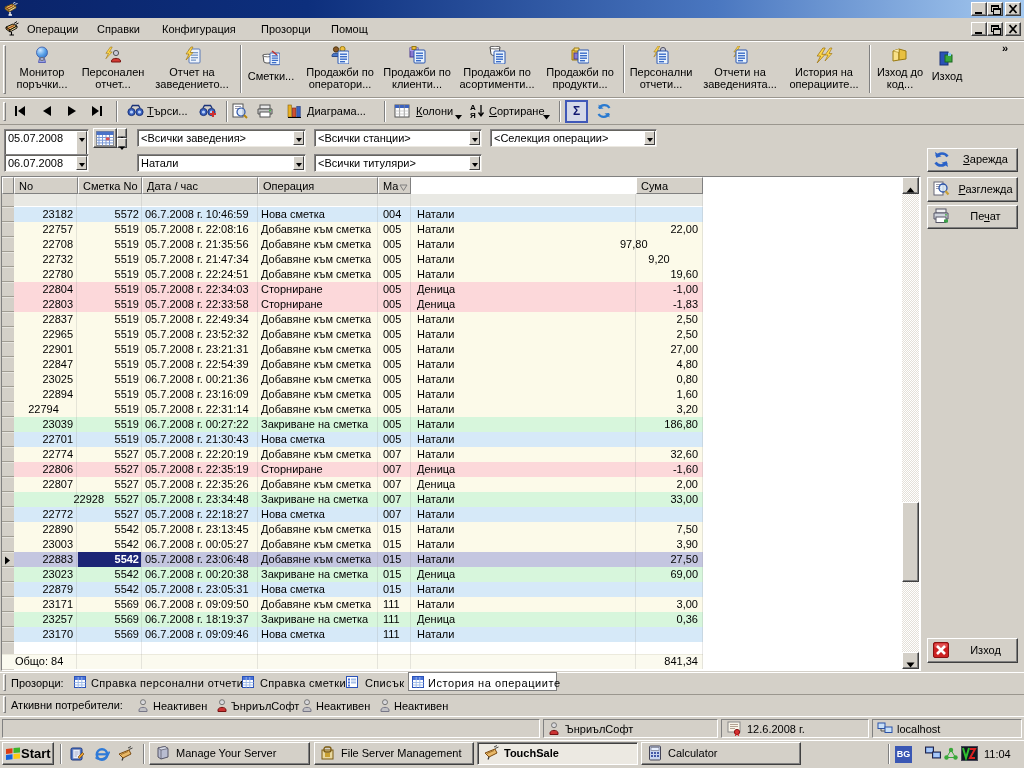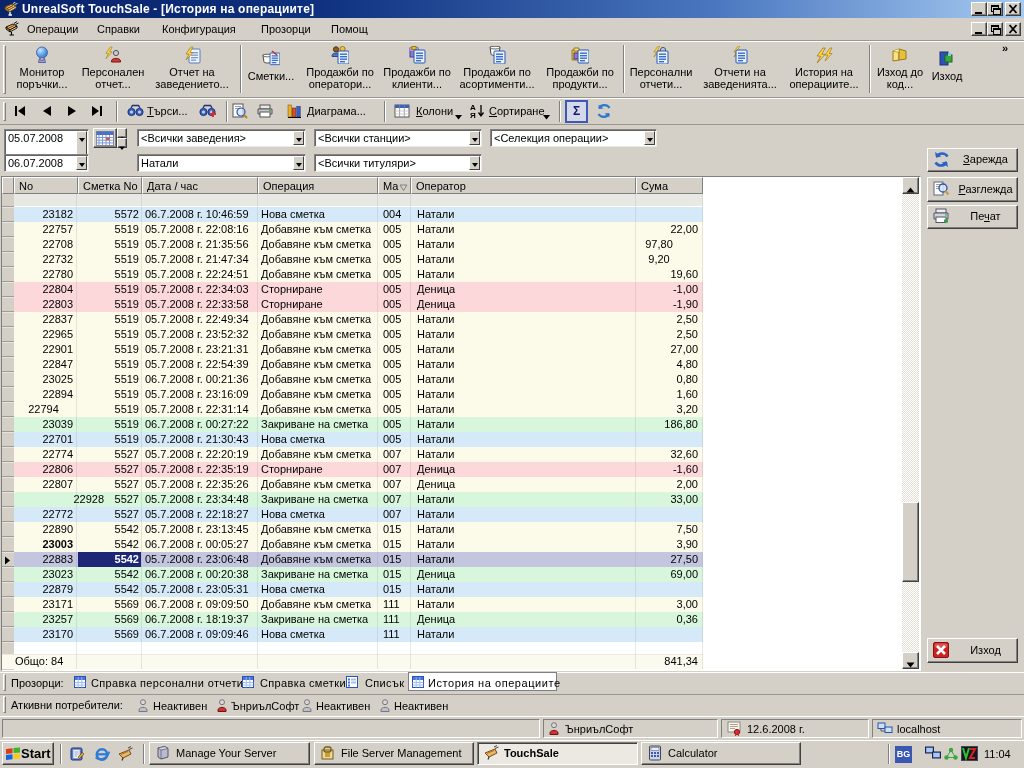--- a/index.html
+++ b/index.html
@@ -19,21 +19,20 @@
 
 <div class="a" style="left:0;top:0;width:1024px;height:18px;background:linear-gradient(to right,#0a246a,#0d2f7d 30%,#4a77c0 70%,#a6caf0);"></div>
 <div class="a" style="left:3px;top:2px;width:15px;height:15px;"><svg width="15" height="15" viewBox="0 0 15 15">
         <path d="M2,5 L9,2 L13,4 L6,8 Z" fill="#e8c060" stroke="#6a4a10"></path>
         <path d="M2,5 L6,8 L6,10 L2,7 Z" fill="#c89840" stroke="#6a4a10" stroke-width="0.7"></path>
         <path d="M6,8 L13,4 L13,6 L6,10 Z" fill="#f8e0a0" stroke="#6a4a10" stroke-width="0.7"></path>
         <path d="M4,6.5 L10,3.5" stroke="#8a2a1a" stroke-width="1"></path>
         <path d="M7,10 L7,12.5 M5.5,13 L9,13" stroke="#f8f8f8" stroke-width="1.4"></path>
         <path d="M10,1.5 L12.5,0 M11.5,2.5 L14.5,1.5" stroke="#fff" stroke-width="0.8"></path>
       </svg></div>
-<div class="a" style="left:22px;top:1px;font-size:12px;font-weight:bold;color:#fff;letter-spacing:0.2px;line-height:16px;">UnrealSoft TouchSale - [История на операциите]</div>
 <div class="a btn3d" style="left:971px;top:2px;width:16px;height:14px;">
       <div class="a" style="left:3px;top:9px;width:7px;height:2px;background:#000;"></div>
     </div>
 <div class="a btn3d" style="left:987px;top:2px;width:16px;height:14px;">
       <div class="a" style="left:3px;top:2px;width:8px;height:7px;border:1px solid #000;border-top:2px solid #000;"></div>
       <div class="a" style="left:5px;top:5px;width:8px;height:7px;border:1px solid #000;border-top:2px solid #000;background:#d4d0c8;"></div>
     </div>
 <div class="a btn3d" style="left:1005px;top:2px;width:16px;height:14px;"><svg width="14" height="12" viewBox="0 0 14 12">
         <path d="M3.5,2 L10.5,10 M10.5,2 L3.5,10" stroke="#000" stroke-width="1.8"></path>
       </svg></div>
@@ -387,21 +386,20 @@
     <div class="a" style="left:957px;top:644px;width:57px;text-align:center;line-height:13px;">Изход</div>
 <div class="a" style="left:1px;top:176px;width:920px;height:495px;background:#fff;border-top:1px solid #808080;border-left:1px solid #808080;border-right:1px solid #fff;border-bottom:1px solid #fff;"></div>
 <div class="a" style="left:2px;top:177px;width:12px;height:493px;background:#d4d0c8;"></div>
 <div class="a" style="left:2px;top:192px;width:12px;height:478px;background:repeating-linear-gradient(to bottom,#e6e4de 0 1px,#d4d0c8 1px 14px,#a09c92 14px 15px);"></div>
 <div class="a hdrcell" style="left:2px;top:177px;width:12px;"></div>
 <div class="a hdrcell" style="left:14px;top:177px;width:64px;">No</div>
 <div class="a hdrcell" style="left:78px;top:177px;width:64px;">Сметка No</div>
 <div class="a hdrcell" style="left:142px;top:177px;width:116px;">Дата / час</div>
 <div class="a hdrcell" style="left:258px;top:177px;width:120px;">Операция</div>
 <div class="a hdrcell" style="left:378px;top:177px;width:33px;">Ма</div>
-<div class="a hdrcell" style="left:411px;top:177px;width:225px;">Оператор</div>
 <div class="a hdrcell" style="left:636px;top:177px;width:67px;">Сума</div>
 <div class="a" style="left:399px;top:182px;width:9px;height:8px;"><svg width="9" height="8" viewBox="0 0 9 8">
         <path d="M1,1 L8,1 L4.5,6.5 Z" fill="#d4d0c8" stroke="#808080"></path>
       </svg></div>
 <div class="a" style="left:14px;top:194px;width:689px;height:12px;background:#e9e9e4;"></div>
 <div class="a" style="left:14px;top:207px;width:689px;height:15px;background:#d6e9f8;"></div>
 <div class="cell" style="left:14px;top:207px;width:59px;text-align:right;line-height:15px;">23182</div>
 <div class="cell" style="left:78px;top:207px;width:61px;text-align:right;line-height:15px;">5572</div>
 <div class="cell" style="left:145px;top:207px;width:112px;line-height:15px;">06.7.2008 г. 10:46:59</div>
 <div class="cell" style="left:261px;top:207px;width:116px;line-height:15px;">Нова сметка</div>
@@ -415,21 +413,21 @@
 <div class="cell" style="left:383px;top:222px;width:27px;line-height:15px;">005</div>
 <div class="cell" style="left:417px;top:222px;width:150px;line-height:15px;">Натали</div>
 <div class="cell" style="left:620px;top:222px;width:78px;text-align:right;line-height:15px;">22,00</div>
 <div class="a" style="left:14px;top:237px;width:689px;height:15px;background:#fcfae9;"></div>
 <div class="cell" style="left:14px;top:237px;width:59px;text-align:right;line-height:15px;">22708</div>
 <div class="cell" style="left:78px;top:237px;width:61px;text-align:right;line-height:15px;">5519</div>
 <div class="cell" style="left:145px;top:237px;width:112px;line-height:15px;">05.7.2008 г. 21:35:56</div>
 <div class="cell" style="left:261px;top:237px;width:116px;line-height:15px;">Добавяне към сметка</div>
 <div class="cell" style="left:383px;top:237px;width:27px;line-height:15px;">005</div>
 <div class="cell" style="left:417px;top:237px;width:150px;line-height:15px;">Натали</div>
-<div class="cell" style="left:620px;top:237px;width:78px;text-align:center;line-height:15px;">97,80</div>
+<div class="cell" style="left:620px;top:237px;width:78px;text-align:left;line-height:15px;">97,80</div>
 <div class="a" style="left:14px;top:252px;width:689px;height:15px;background:#fcfae9;"></div>
 <div class="cell" style="left:14px;top:252px;width:59px;text-align:right;line-height:15px;">22732</div>
 <div class="cell" style="left:78px;top:252px;width:61px;text-align:right;line-height:15px;">5519</div>
 <div class="cell" style="left:145px;top:252px;width:112px;line-height:15px;">05.7.2008 г. 21:47:34</div>
 <div class="cell" style="left:261px;top:252px;width:116px;line-height:15px;">Добавяне към сметка</div>
 <div class="cell" style="left:383px;top:252px;width:27px;line-height:15px;">005</div>
 <div class="cell" style="left:417px;top:252px;width:150px;line-height:15px;">Натали</div>
 <div class="cell" style="left:620px;top:252px;width:78px;text-align:center;line-height:15px;">9,20</div>
 <div class="a" style="left:14px;top:267px;width:689px;height:15px;background:#fcfae9;"></div>
 <div class="cell" style="left:14px;top:267px;width:59px;text-align:right;line-height:15px;">22780</div>
@@ -447,21 +445,21 @@
 <div class="cell" style="left:383px;top:282px;width:27px;line-height:15px;">005</div>
 <div class="cell" style="left:417px;top:282px;width:150px;line-height:15px;">Деница</div>
 <div class="cell" style="left:620px;top:282px;width:78px;text-align:right;line-height:15px;">-1,00</div>
 <div class="a" style="left:14px;top:297px;width:689px;height:15px;background:#fcd8da;"></div>
 <div class="cell" style="left:14px;top:297px;width:59px;text-align:right;line-height:15px;">22803</div>
 <div class="cell" style="left:78px;top:297px;width:61px;text-align:right;line-height:15px;">5519</div>
 <div class="cell" style="left:145px;top:297px;width:112px;line-height:15px;">05.7.2008 г. 22:33:58</div>
 <div class="cell" style="left:261px;top:297px;width:116px;line-height:15px;">Сторниране</div>
 <div class="cell" style="left:383px;top:297px;width:27px;line-height:15px;">005</div>
 <div class="cell" style="left:417px;top:297px;width:150px;line-height:15px;">Деница</div>
-<div class="cell" style="left:620px;top:297px;width:78px;text-align:right;line-height:15px;">-1,90</div>
+<div class="cell" style="left:620px;top:297px;width:78px;text-align:right;line-height:15px;">-1,83</div>
 <div class="a" style="left:14px;top:312px;width:689px;height:15px;background:#fcfae9;"></div>
 <div class="cell" style="left:14px;top:312px;width:59px;text-align:right;line-height:15px;">22837</div>
 <div class="cell" style="left:78px;top:312px;width:61px;text-align:right;line-height:15px;">5519</div>
 <div class="cell" style="left:145px;top:312px;width:112px;line-height:15px;">05.7.2008 г. 22:49:34</div>
 <div class="cell" style="left:261px;top:312px;width:116px;line-height:15px;">Добавяне към сметка</div>
 <div class="cell" style="left:383px;top:312px;width:27px;line-height:15px;">005</div>
 <div class="cell" style="left:417px;top:312px;width:150px;line-height:15px;">Натали</div>
 <div class="cell" style="left:620px;top:312px;width:78px;text-align:right;line-height:15px;">2,50</div>
 <div class="a" style="left:14px;top:327px;width:689px;height:15px;background:#fcfae9;"></div>
 <div class="cell" style="left:14px;top:327px;width:59px;text-align:right;line-height:15px;">22965</div>
@@ -567,21 +565,21 @@
 <div class="cell" style="left:417px;top:507px;width:150px;line-height:15px;">Натали</div>
 <div class="a" style="left:14px;top:522px;width:689px;height:15px;background:#fcfae9;"></div>
 <div class="cell" style="left:14px;top:522px;width:59px;text-align:right;line-height:15px;">22890</div>
 <div class="cell" style="left:78px;top:522px;width:61px;text-align:right;line-height:15px;">5542</div>
 <div class="cell" style="left:145px;top:522px;width:112px;line-height:15px;">05.7.2008 г. 23:13:45</div>
 <div class="cell" style="left:261px;top:522px;width:116px;line-height:15px;">Добавяне към сметка</div>
 <div class="cell" style="left:383px;top:522px;width:27px;line-height:15px;">015</div>
 <div class="cell" style="left:417px;top:522px;width:150px;line-height:15px;">Натали</div>
 <div class="cell" style="left:620px;top:522px;width:78px;text-align:right;line-height:15px;">7,50</div>
 <div class="a" style="left:14px;top:537px;width:689px;height:15px;background:#fcfae9;"></div>
-<div class="cell" style="left:14px;top:537px;width:59px;text-align:right;line-height:15px;font-weight:bold;">23003</div>
+<div class="cell" style="left:14px;top:537px;width:59px;text-align:right;line-height:15px;">23003</div>
 <div class="cell" style="left:78px;top:537px;width:61px;text-align:right;line-height:15px;">5542</div>
 <div class="cell" style="left:145px;top:537px;width:112px;line-height:15px;">06.7.2008 г. 00:05:27</div>
 <div class="cell" style="left:261px;top:537px;width:116px;line-height:15px;">Добавяне към сметка</div>
 <div class="cell" style="left:383px;top:537px;width:27px;line-height:15px;">015</div>
 <div class="cell" style="left:417px;top:537px;width:150px;line-height:15px;">Натали</div>
 <div class="cell" style="left:620px;top:537px;width:78px;text-align:right;line-height:15px;">3,90</div>
 <div class="a" style="left:14px;top:552px;width:689px;height:15px;background:#c4c6e0;"></div>
 <div class="cell" style="left:14px;top:552px;width:59px;text-align:right;line-height:15px;">22883</div>
 <div class="a" style="left:78px;top:552px;width:63px;height:15px;background:#1c2576;"></div>
 <div class="cell" style="left:78px;top:552px;width:61px;text-align:right;line-height:15px;color:#fff;font-weight:bold;">5542</div>

